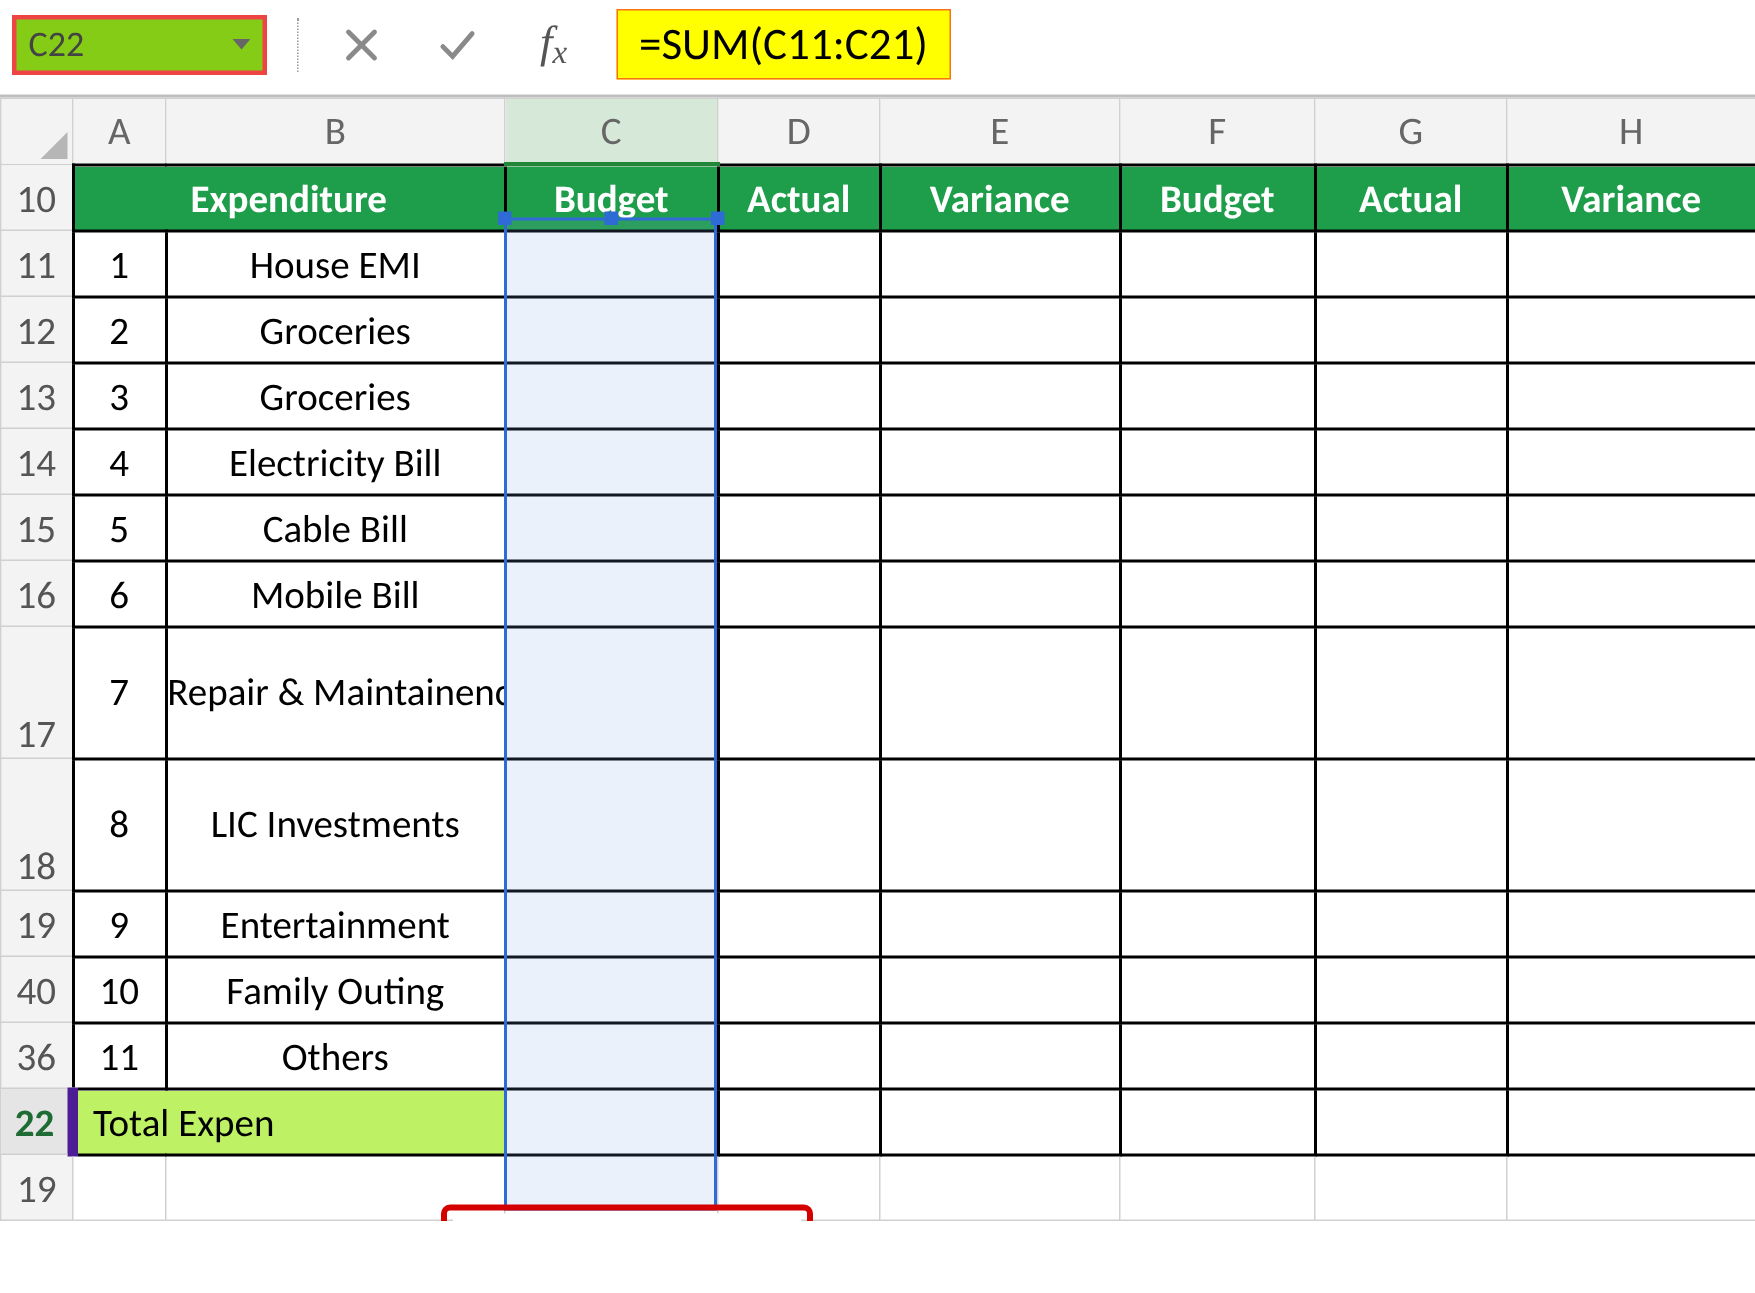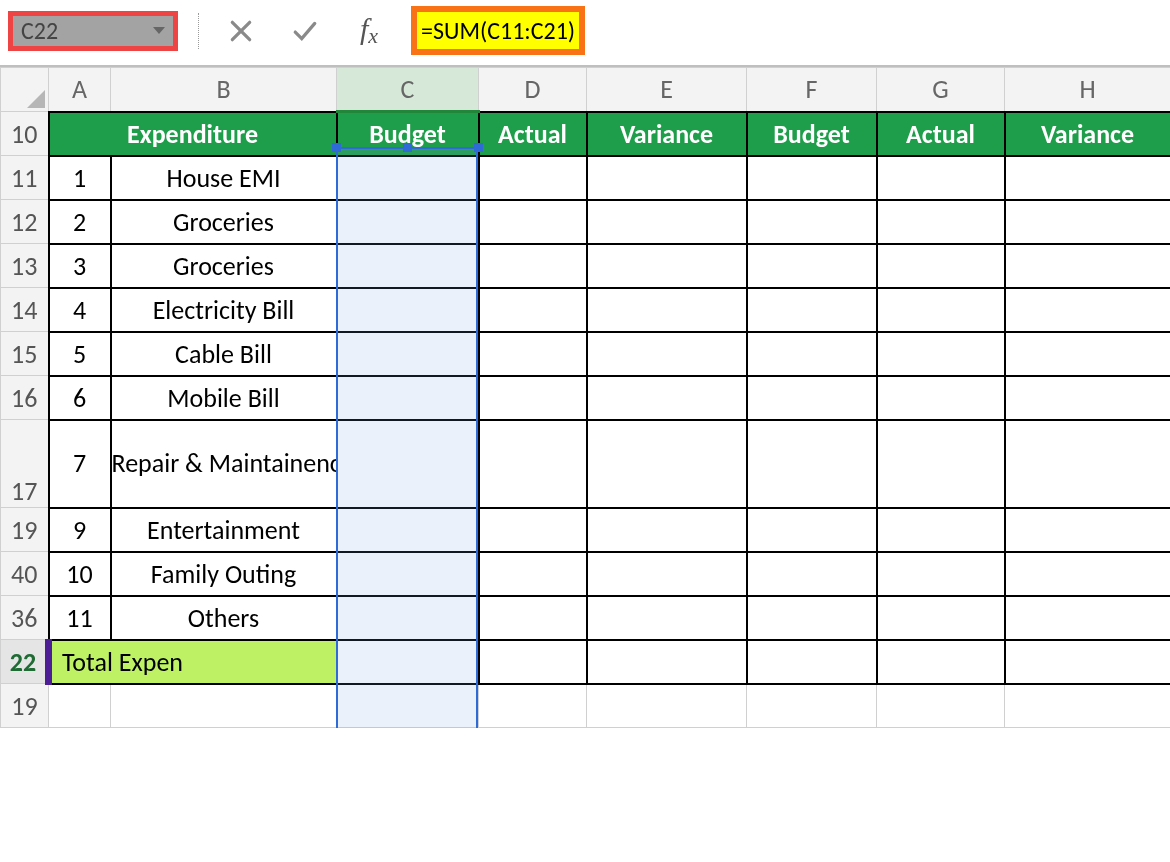--- a/index.html
+++ b/index.html
@@ -14,22 +14,22 @@
   
   .fbar {
     display: flex;
     align-items: center;
     gap: 20px;
     padding: 6px 8px 10px 8px;
     border-bottom: 2px solid #bfbfbf;
   }
   .namebox {
     width: 170px; height: 40px;
-    border: 5px solid #ef4444;
-    background: #a3a3a3;
+    border: 3px solid #ef4444;
+    background: #84cc16;
     display: flex; align-items: center; justify-content: space-between;
     padding: 0 8px;
     font-size: 24px;
     color: #444;
     gap: 12px;
   }
   .namebox .tri {
     width: 0; height: 0;
     border-left: 6px solid transparent;
     border-right: 6px solid transparent;
@@ -42,23 +42,23 @@
   .fbtn {
     width: 44px; height: 36px;
     display: flex; align-items: center; justify-content: center;
     color: #6b6b6b;
     cursor: default;
   }
   .fbtn svg { display:block; }
   .fx { font-style: italic; font-family: "Times New Roman", serif; font-size: 30px; color:#555;}
   .formula-pill {
     background: #ffff00;
-    border: 6px solid #f97316;
-    padding: 4px 4px;
-    font-size: 24px;
+    border: 1px solid #f97316;
+    padding: 4px 14px;
+    font-size: 30px;
     font-family: Calibri, sans-serif;
   }
 
   
   .sheet { position: relative; }
   table.grid {
     border-collapse: collapse;
     table-layout: fixed;
     width: 1170px;
   }
@@ -314,20 +314,31 @@
     <td class="tb tall">7</td>
     <td class="tb tall">Repair &amp; Maintainence</td>
     <td class="tb tall"></td>
           <td class="tb tall"></td>
           <td class="tb tall"></td>
           <td class="tb tall"></td>
           <td class="tb tall"></td>
           <td class="tb tall"></td>
   </tr>
 
+  <tr>
+    <th class="rowhdr tall" style="vertical-align:bottom">18</th>
+    <td class="tb tall">8</td>
+    <td class="tb tall">LIC Investments</td>
+    <td class="tb tall"></td>
+          <td class="tb tall"></td>
+          <td class="tb tall"></td>
+          <td class="tb tall"></td>
+          <td class="tb tall"></td>
+          <td class="tb tall"></td>
+  </tr>
 
   <tr>
     <th class="rowhdr">19</th>
     <td class="tb">9</td>
     <td class="tb">Entertainment</td>
     <td class="tb"></td>
           <td class="tb"></td>
           <td class="tb"></td>
           <td class="tb"></td>
           <td class="tb"></td>

